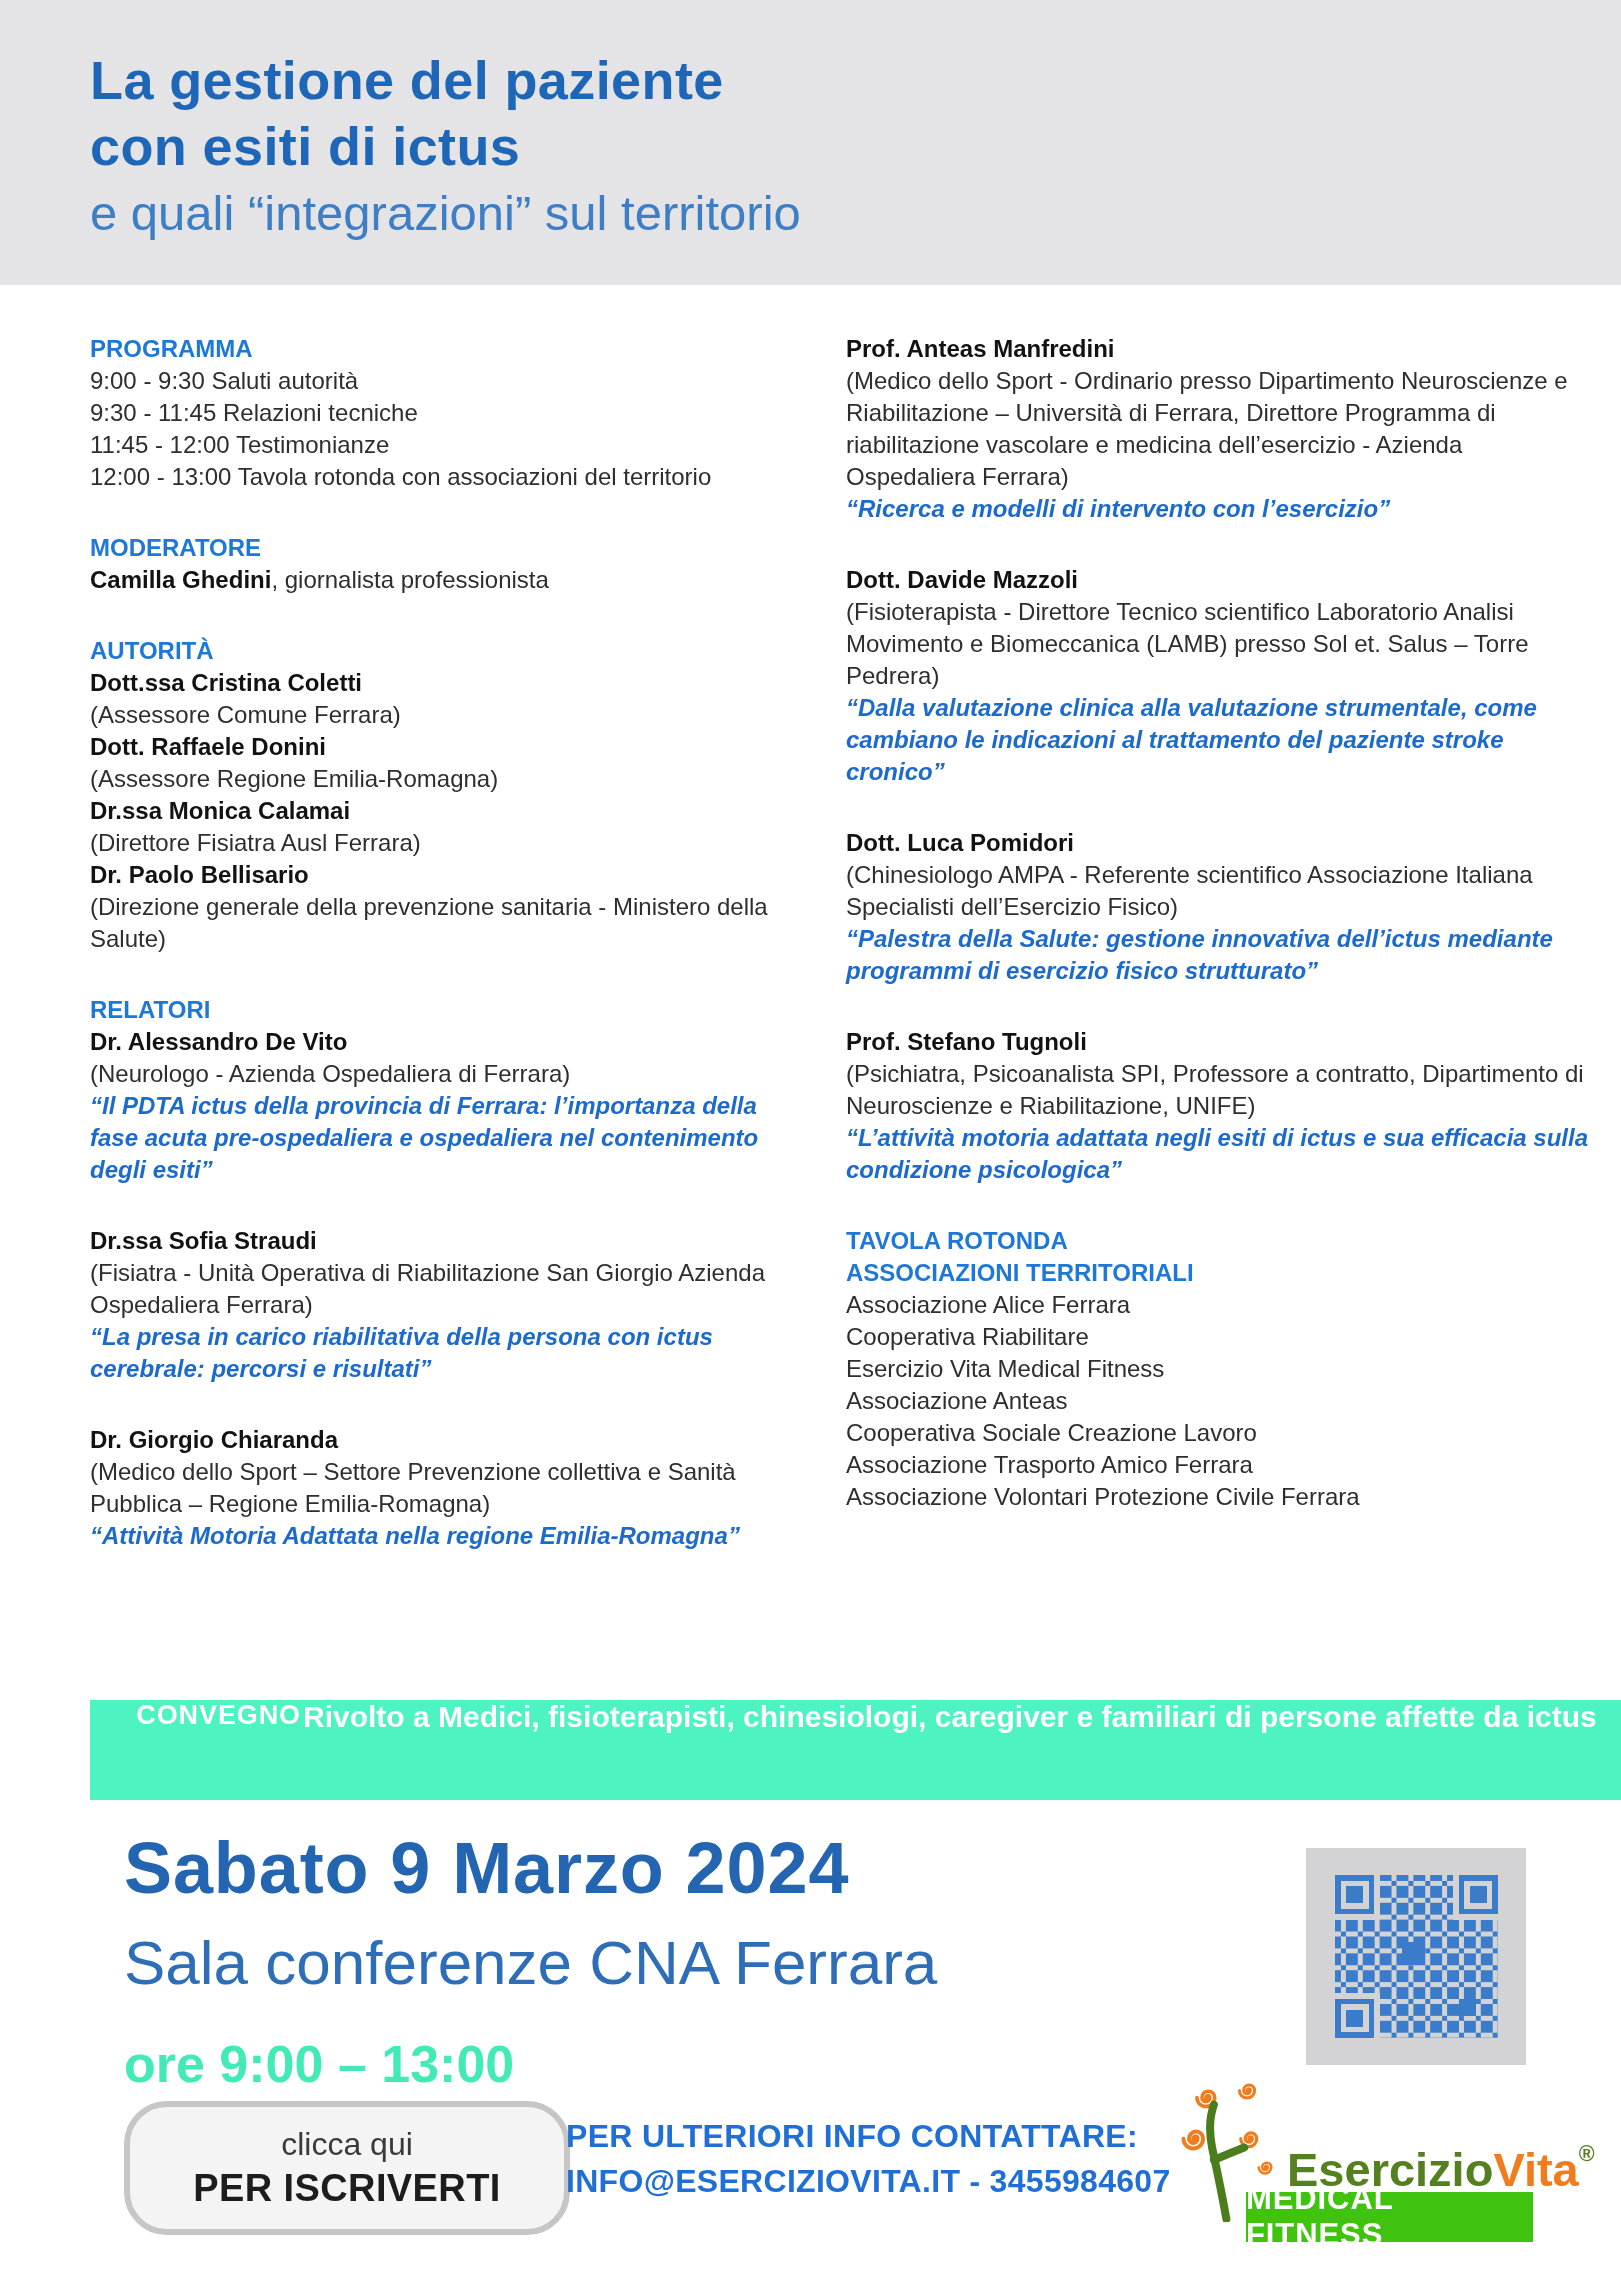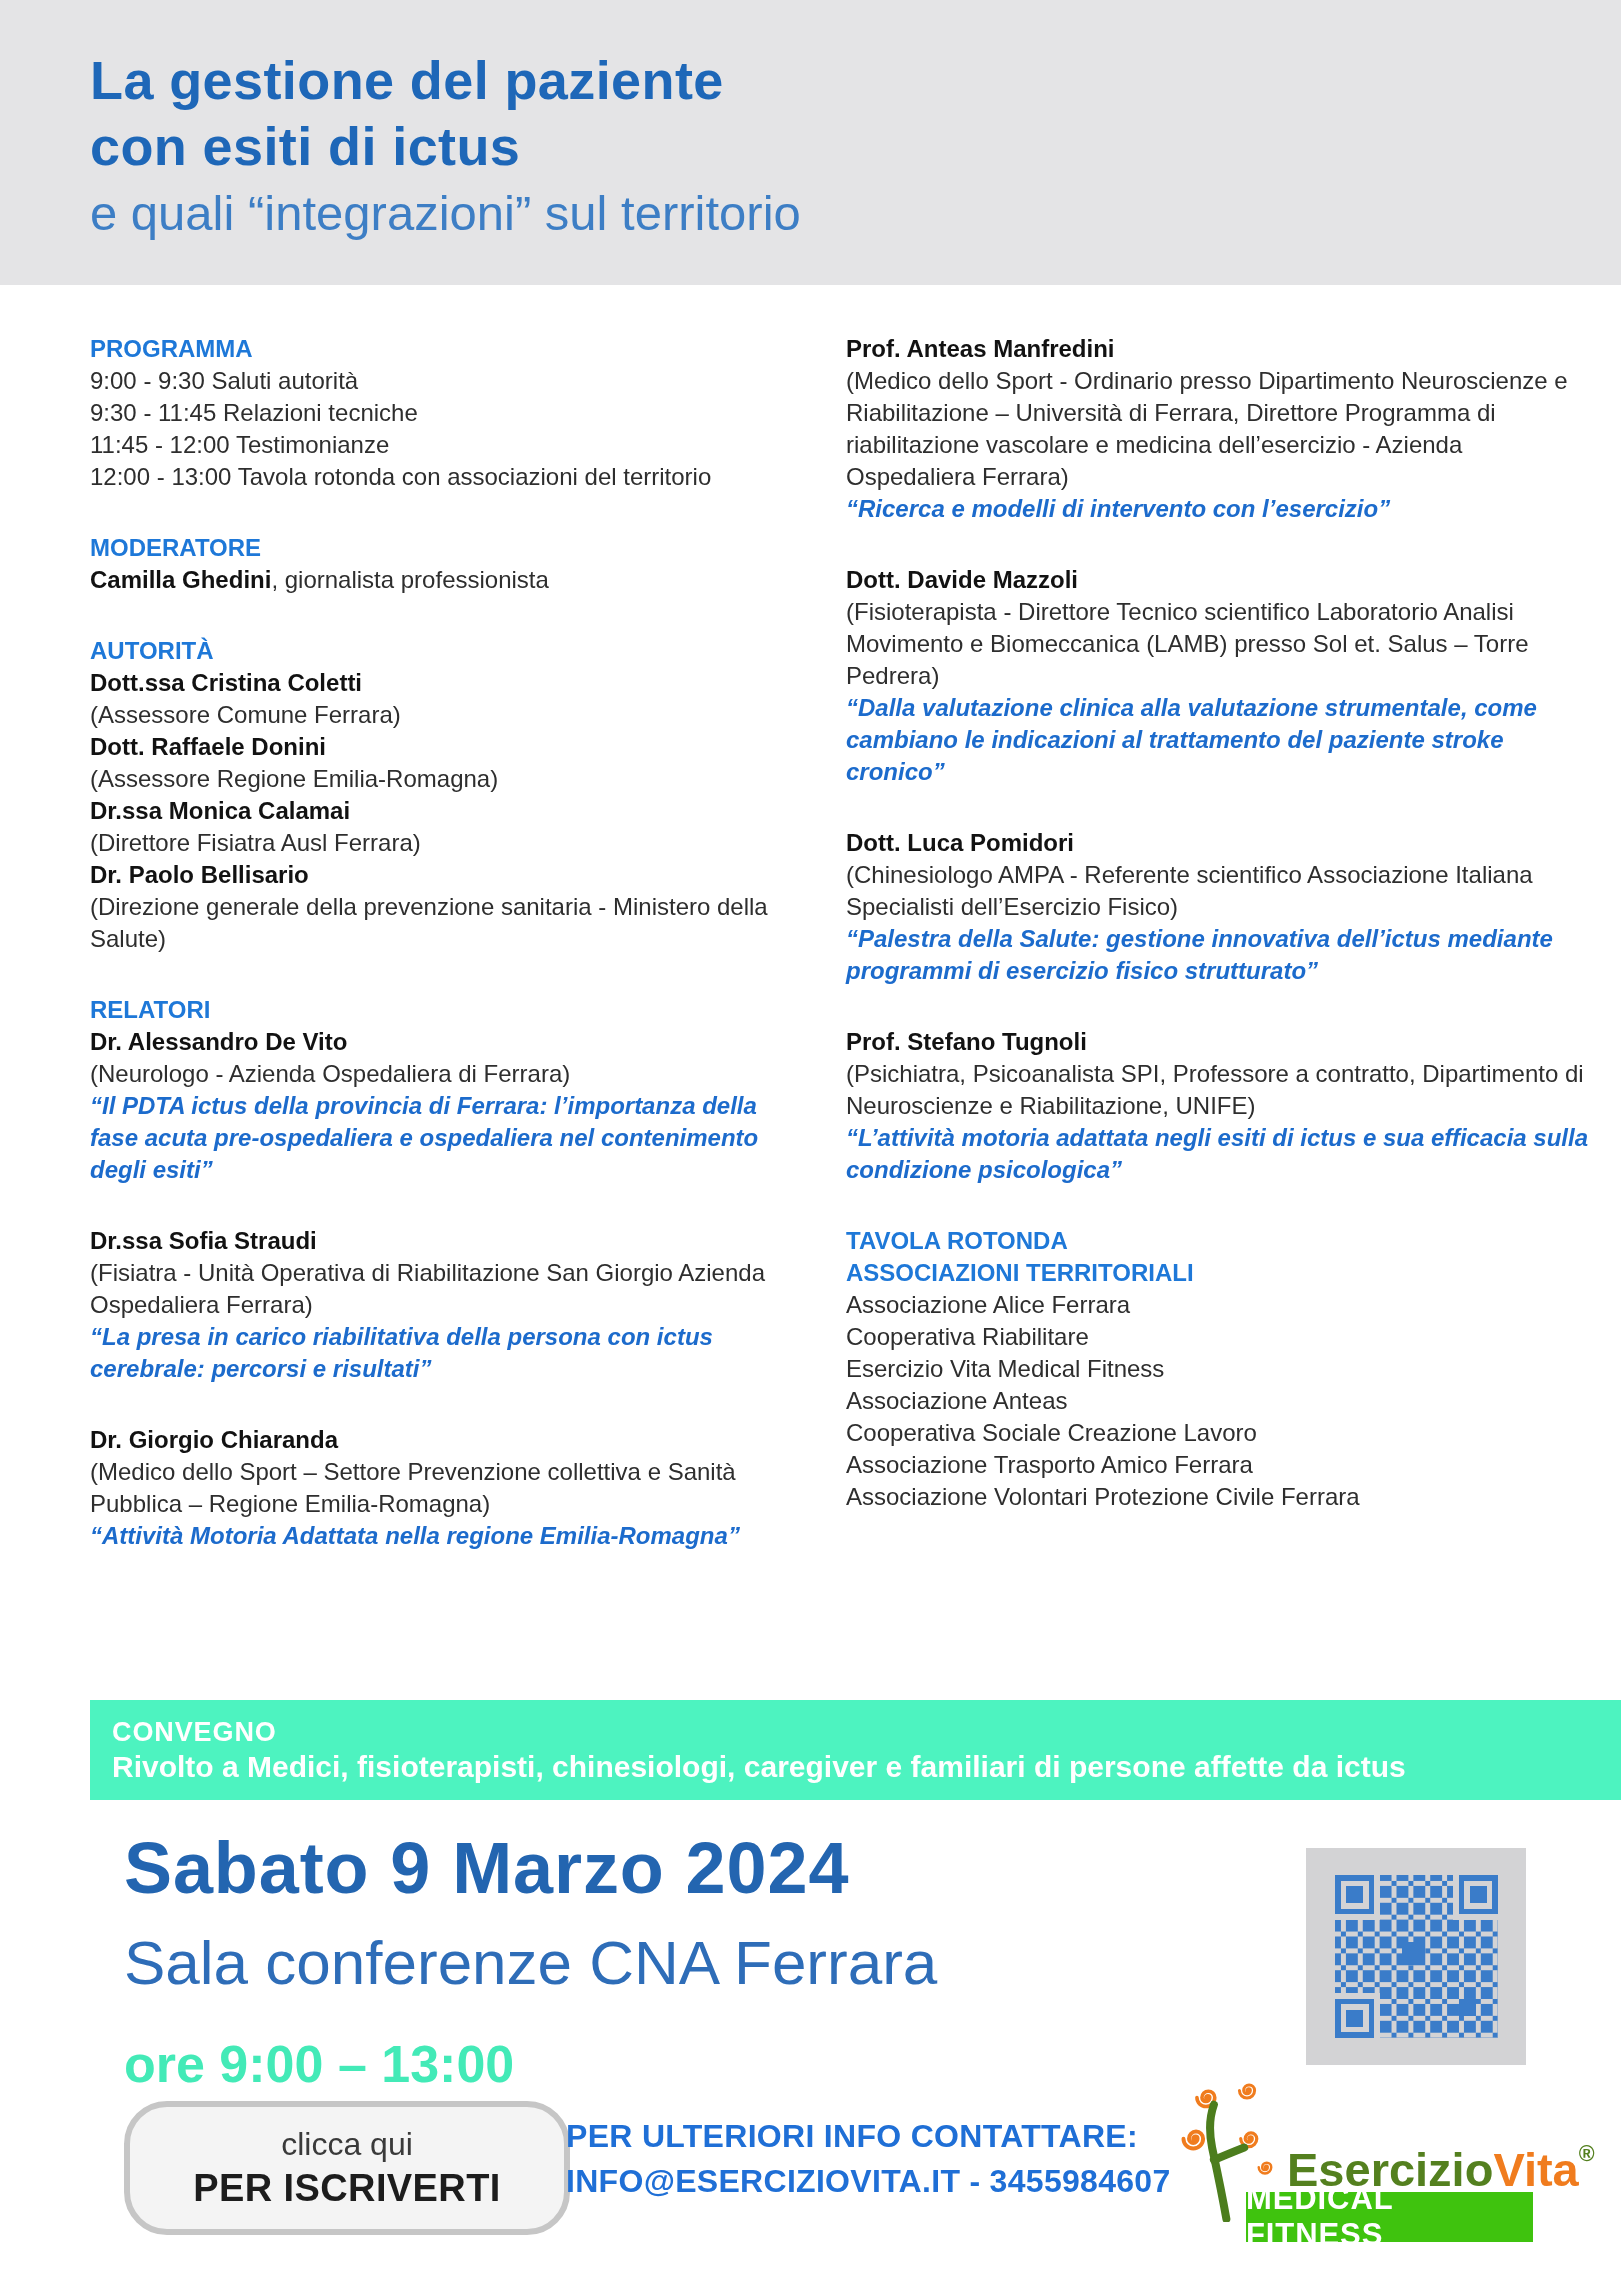--- a/index.html
+++ b/index.html
@@ -16,21 +16,21 @@
   .col{position:absolute;top:333px;font-size:24px;line-height:32px;color:#2e2e2e;}
   .col.left{left:90px;width:716px;}
   .col.right{left:846px;width:752px;}
   .block{margin-bottom:39px;}
   .sec{color:#1e78d8;font-weight:bold;}
   .name{font-weight:bold;color:#121212;}
   .quote{color:#1c6bcc;font-weight:bold;font-style:italic;}
 
   
   .banner{position:absolute;left:90px;right:0;top:1700px;height:100px;background:#4df3c0;
-          color:#ffffff;display:flex;flex-direction:column;justify-content:center;
+          color:#ffffff;display:flex;justify-content:center;
           padding-left:22px;box-sizing:border-box;gap:2px;}
   .banner .b1{font-size:27px;font-weight:bold;letter-spacing:0.9px;}
   .banner .b2{font-size:30px;font-weight:bold;}
 
   
   .event{position:absolute;left:124px;top:1827px;}
   .date{font-size:72px;font-weight:bold;color:#2365b0;letter-spacing:0.9px;}
   .venue{font-size:62px;font-weight:400;color:#2e6db8;margin-top:18px;}
   .time{font-size:52px;font-weight:bold;color:#43eab7;margin-top:36px;}
 

